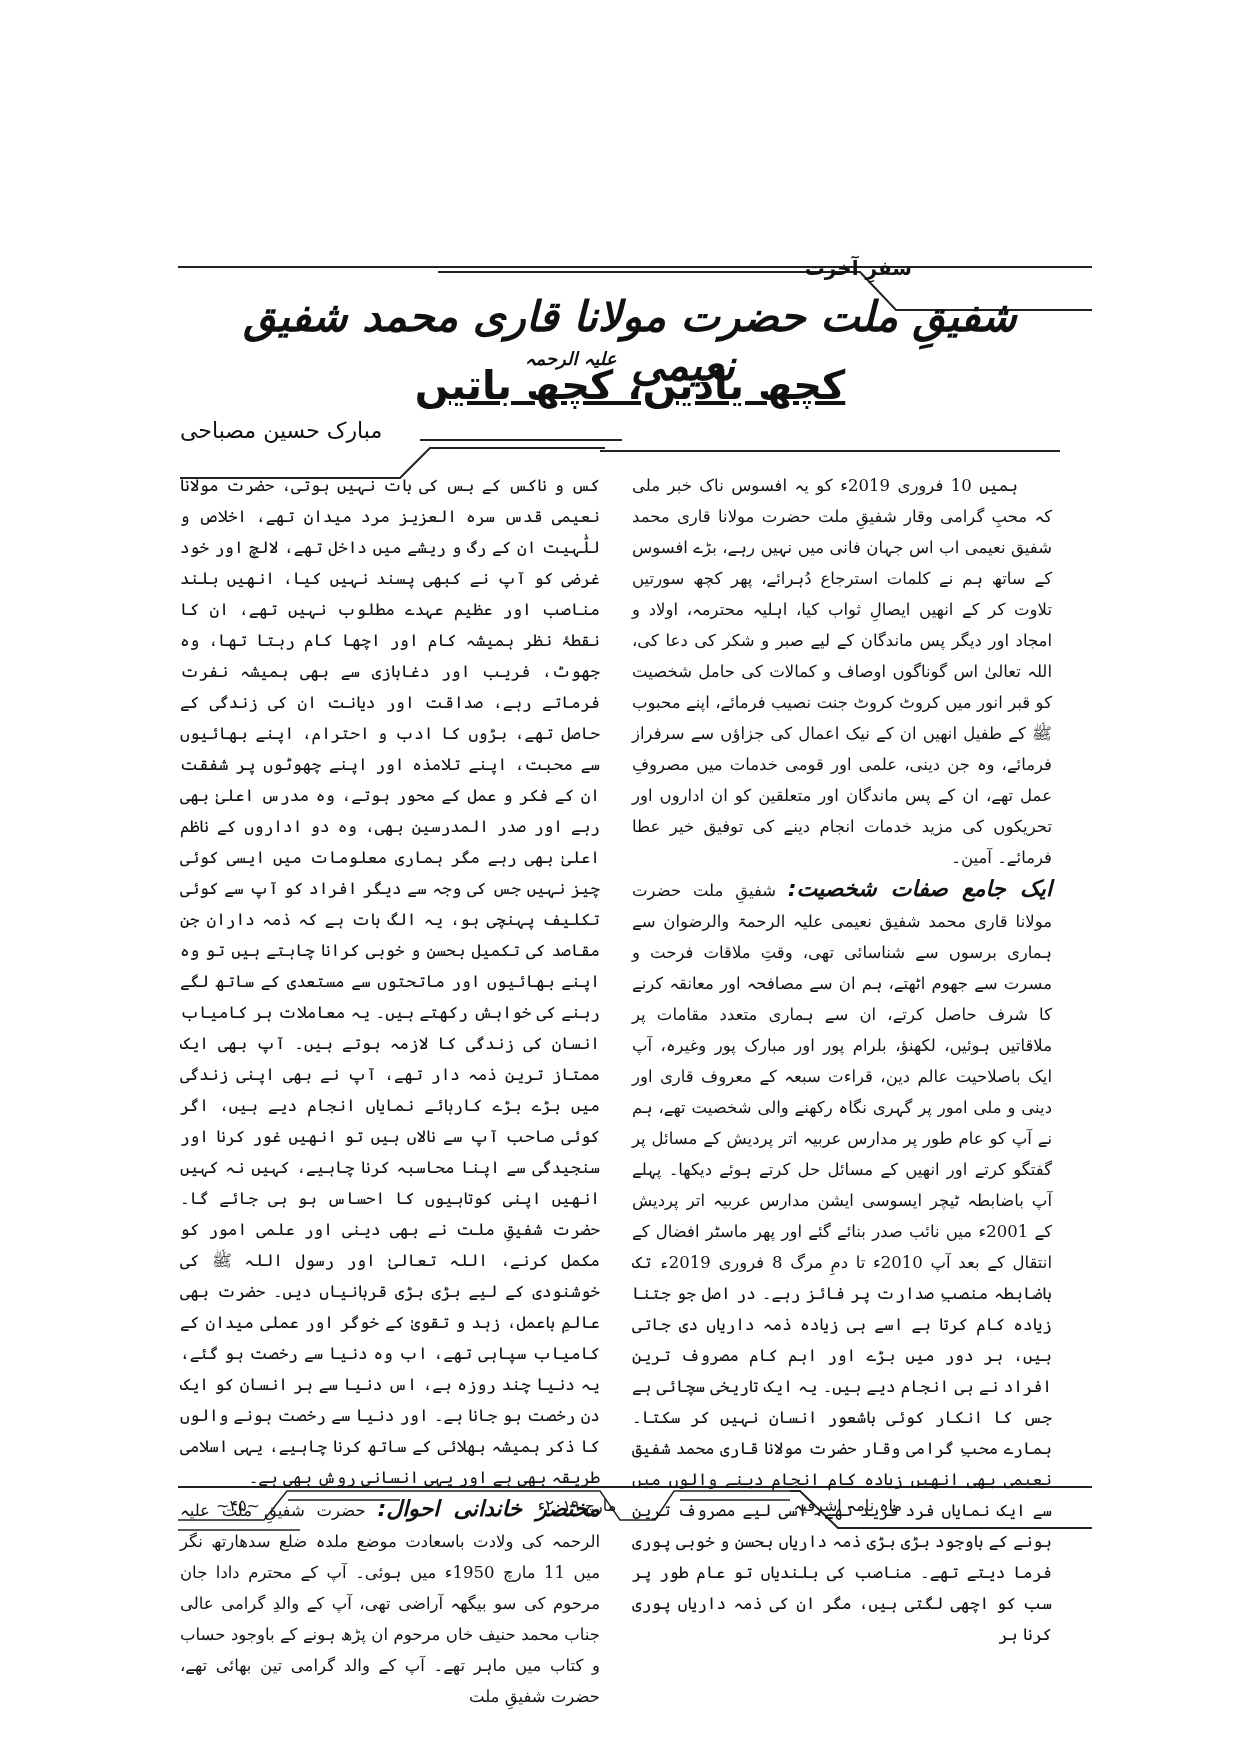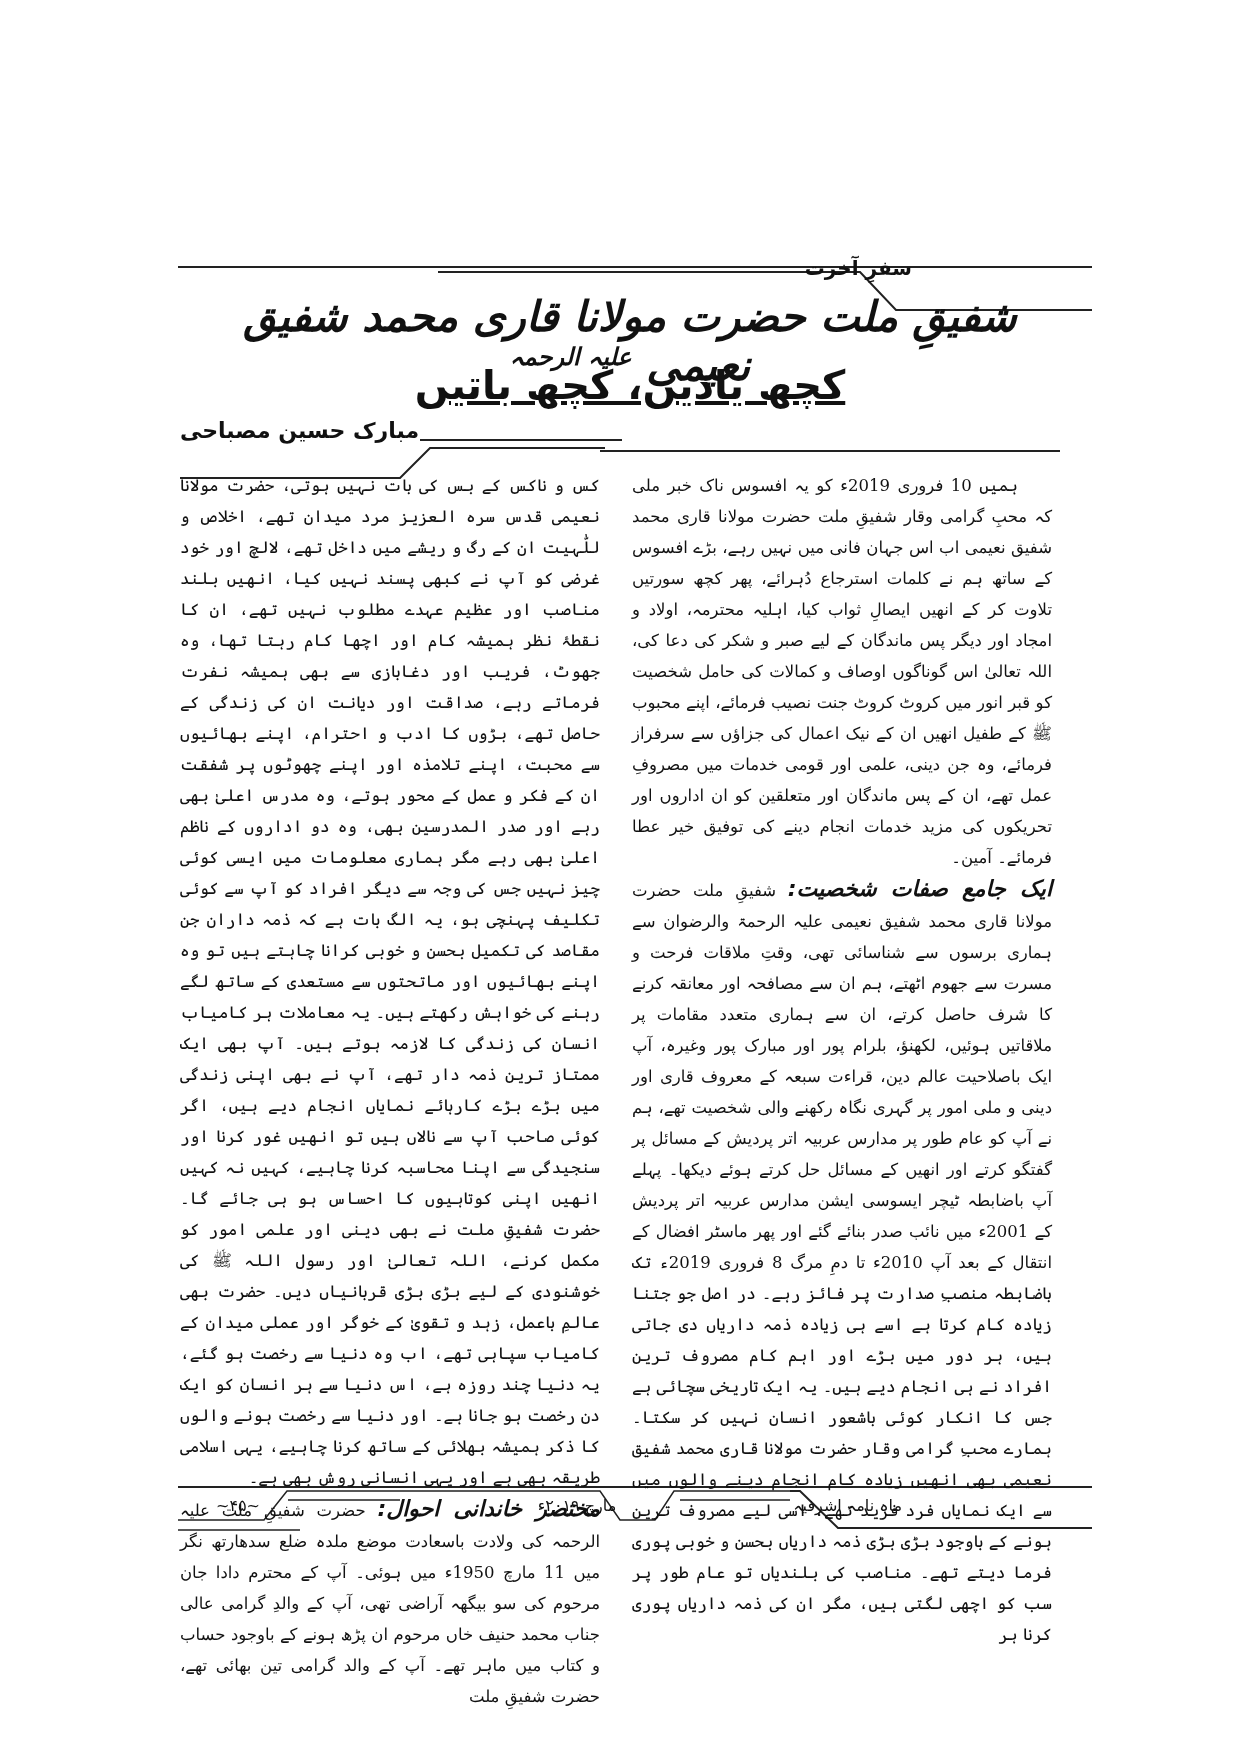--- a/index.html
+++ b/index.html
@@ -1,22 +1,22 @@
 <!DOCTYPE html>
 <html><head>
 <meta charset="utf-8">
 <style>
   html, body { margin: 0; padding: 0; background: #ffffff; }
   body { width: 1240px; height: 1754px; position: relative; overflow: hidden; font-family: "DejaVu Sans", sans-serif; color: #111; }
   .page { position: absolute; left: 0; top: 0; width: 1052px; height: 1754px; }
   .section-label { position: absolute; right: 140px; top: 256px; font-weight: bold; font-size: 20px; direction: rtl; }
   .main-title { position: absolute; left: 230px; width: 800px; top: 292px; text-align: center; font-size: 42px; font-weight: bold; font-style: italic; direction: rtl; font-family: "DejaVu Serif", serif; }
-  .main-title .honorific { font-size: 24px; vertical-align: super; }
+  .main-title .honorific { font-size: 18px; vertical-align: super; }
   .subtitle { position: absolute; left: 330px; width: 600px; top: 362px; text-align: center; font-size: 40px; font-weight: 900; direction: rtl; text-decoration: underline; }
-  .author { position: absolute; left: 180px; top: 418px; font-size: 22px; font-weight: 700; direction: rtl; }
+  .author { position: absolute; left: 180px; top: 418px; font-size: 22px; font-weight: 400; direction: rtl; }
   .column { position: absolute; top: 470px; width: 420px; direction: rtl; text-align: justify; font-size: 16.5px; line-height: 31px; font-family: "DejaVu Serif", serif; }
   .col-right { left: 632px; }
   .col-left { left: 180px; }
   .column p { margin: 0; }
   .column .indent { text-indent: 34px; }
   .subhead { font-weight: 900; font-size: 22px; font-family: "DejaVu Sans", sans-serif; font-style: italic; }
   .footer-text { position: absolute; font-size: 16px; direction: rtl; }
   svg.lines { position: absolute; left: 0; top: 0; }
 </style>
 </head>

